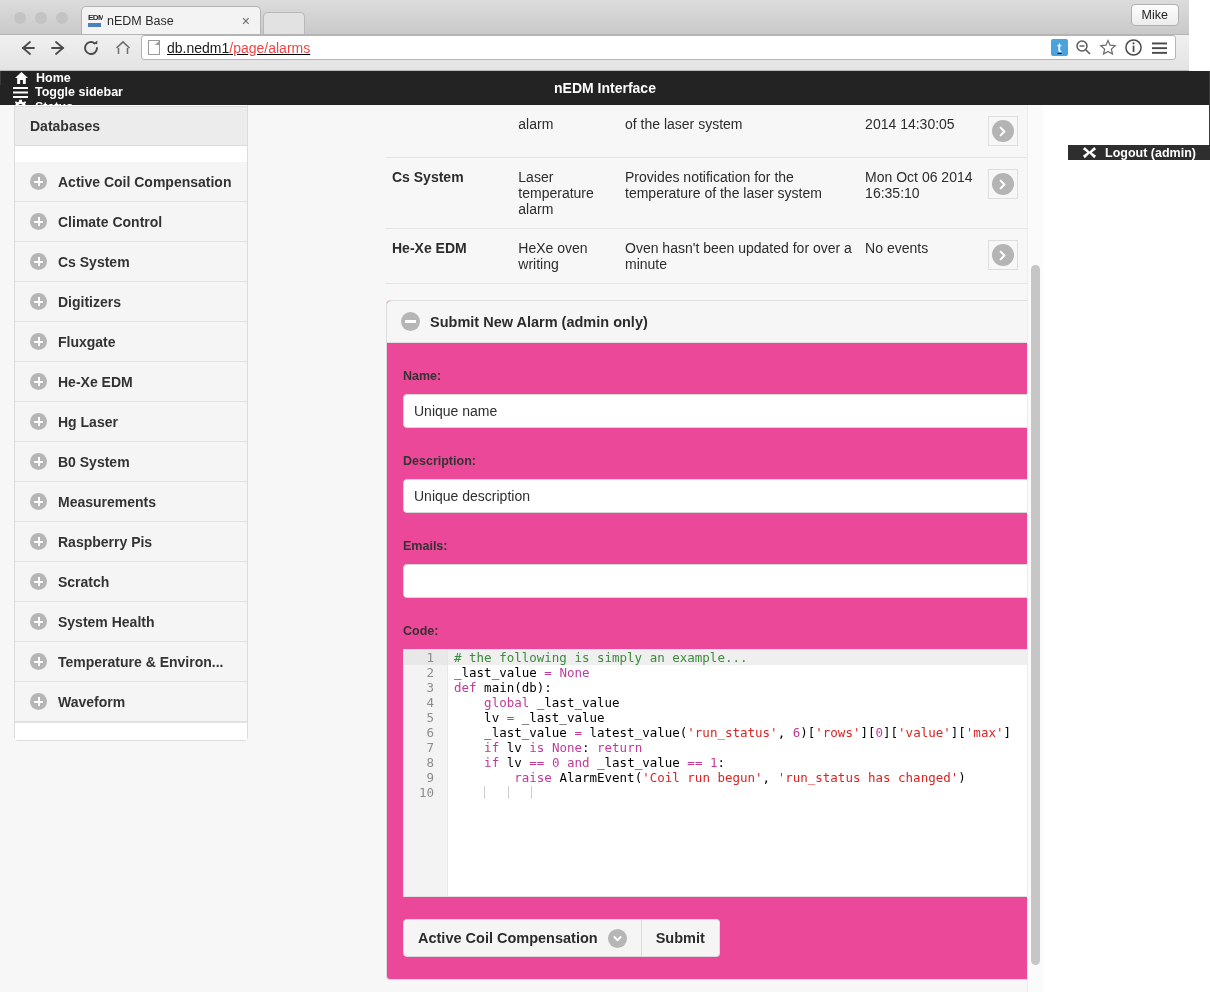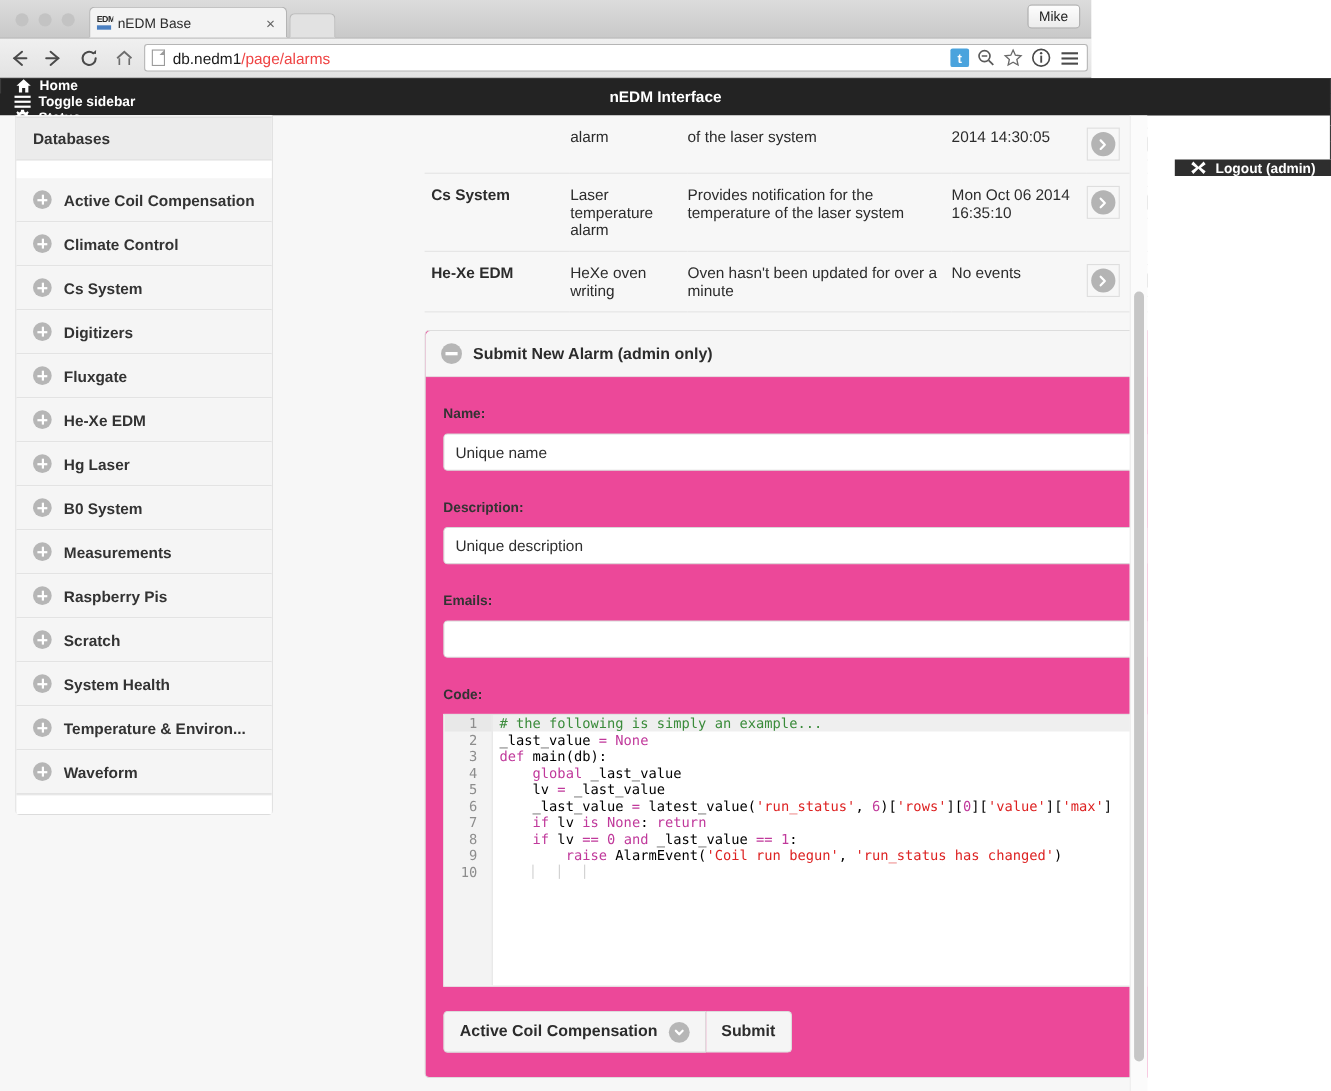--- a/index.html
+++ b/index.html
@@ -4,21 +4,21 @@
 <style>
   * { box-sizing: border-box; margin: 0; padding: 0; }
   html, body {
     width: 1210px; height: 992px;
     font-family: "Liberation Sans", sans-serif;
     background: #ffffff;
     overflow: hidden;
   }
 
   
-  .browser-chrome { width: 992px; background: linear-gradient(#e8e8e8,#d6d6d6); }
+  .browser-chrome { width: 1189px; background: linear-gradient(#e8e8e8,#d6d6d6); }
   .tabstrip {
     height: 35px; position: relative;
     background: linear-gradient(#dcdcdc,#c9c9c9);
     border-bottom: 1px solid #b4b4b4;
     display: flex; align-items: flex-end;
   }
   .win-dots { display: flex; gap: 9px; padding: 0 13px 10px 14px; }
   .win-dot { width: 12px; height: 12px; border-radius: 50%; background: #c3c3c3; }
   .tab {
     height: 28px; width: 180px;
@@ -46,24 +46,25 @@
     border-radius: 5px 5px 0 0;
   }
   .profile-btn {
     position: absolute; right: 10px; top: 4px;
     border: 1px solid #b0b0b0; border-radius: 4px;
     background: linear-gradient(#fdfdfd,#ececec);
     font-size: 12.5px; padding: 3px 10px; color: #222;
   }
 
   .urlbar {
-    height: 36px; display: flex; align-items: center;
-    padding: 0 3px; gap: 4px;
+    height: 36px; display: flex; align-items: flex-start;
+    padding: 0 13px; gap: 4px;
     background: linear-gradient(#f0f0f0,#e3e3e3);
     border-bottom: 1px solid #b9b9b9;
+    text-decoration: underline;
   }
   .navbtn {
     width: 28px; height: 26px; display: flex;
     align-items: center; justify-content: center;
     color: #4a4a4a;
   }
   .url-field {
     flex: 1; height: 25px; background: #fff;
     border: 1px solid #b5b5b5; border-radius: 3px;
     display: flex; align-items: center; padding: 0 6px;

